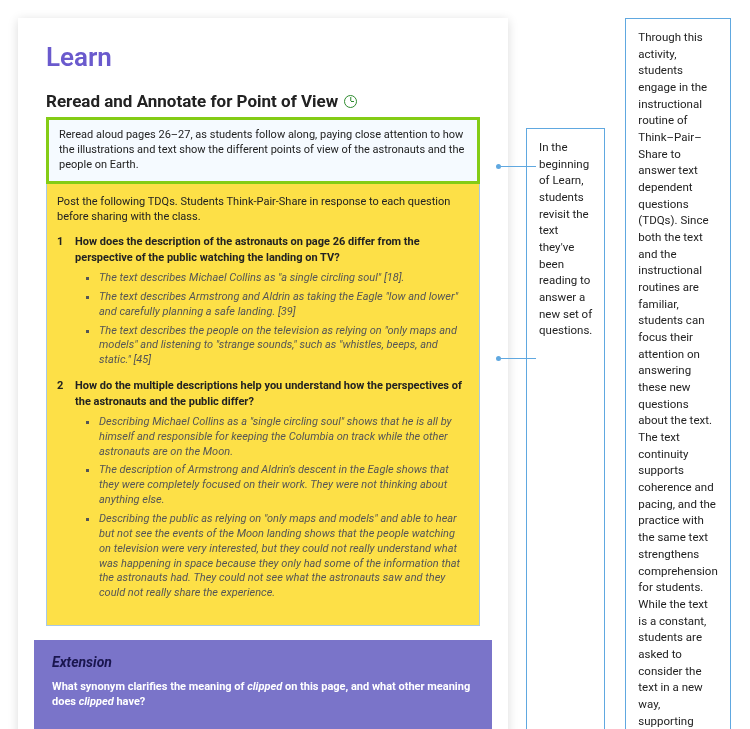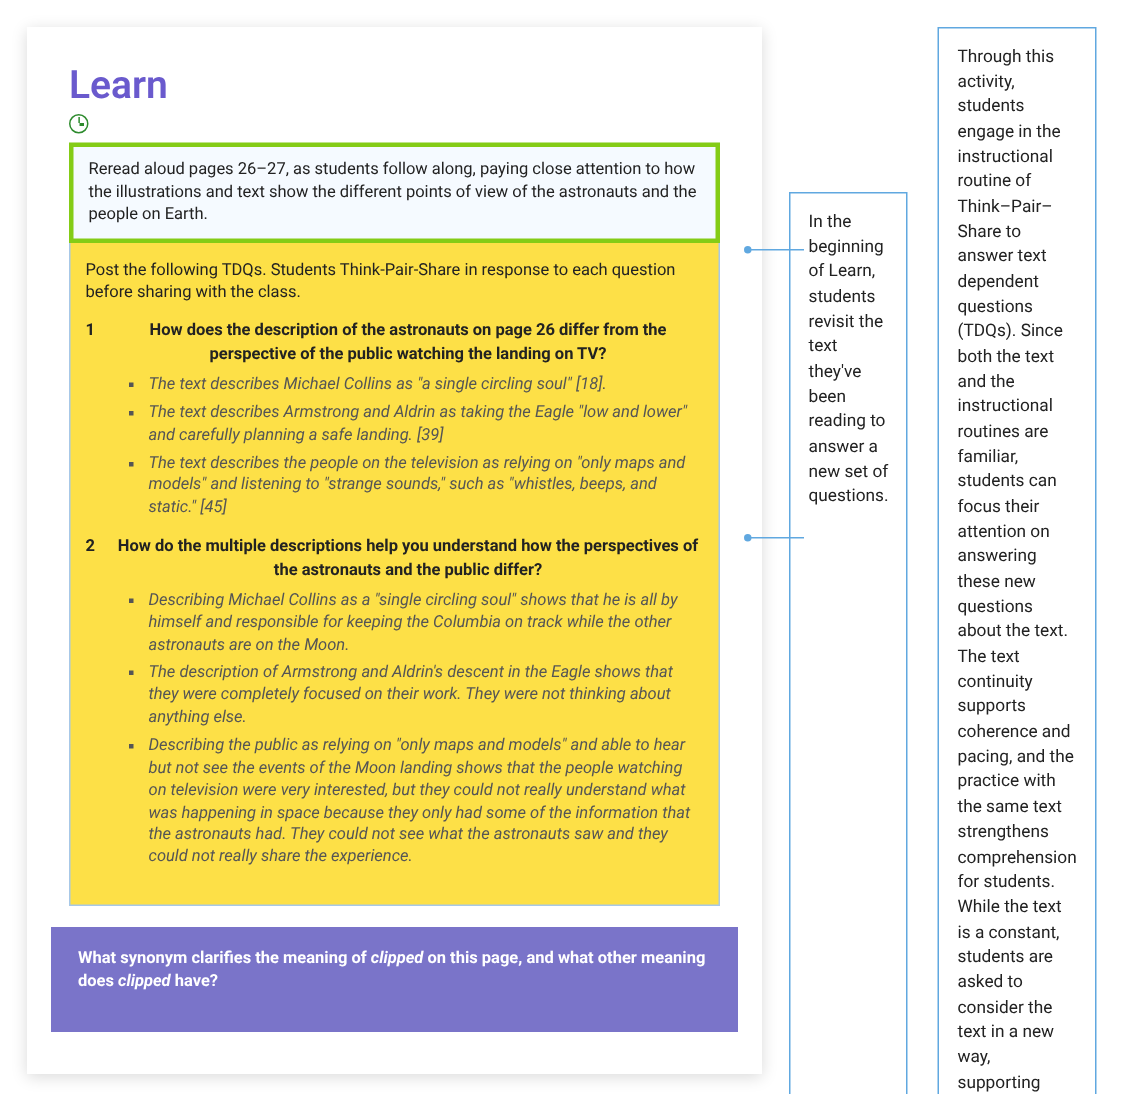--- a/index.html
+++ b/index.html
@@ -20,21 +20,21 @@
       width: 490px;
       background: #fff;
       box-shadow: 0 2px 10px rgba(0,0,0,0.15);
       padding: 24px 28px 28px 28px;
       position: relative;
     }
     .learn-heading {
       color: #6a5acd;
       font-size: 26px;
       font-weight: 600;
-      margin-bottom: 4px;
+      margin-bottom: 19px;
     }
     .lesson-title {
       font-size: 17px;
       font-weight: 700;
       margin-bottom: 6px;
       display: flex;
       align-items: center;
       gap: 6px;
     }
     .clock {
@@ -86,21 +86,21 @@
       margin-bottom:14px;
     }
     .tdq-intro { margin-bottom:10px; }
     .qlist { list-style:none; counter-reset:q; }
     .qlist > li { counter-increment:q; margin-bottom:10px; position:relative; padding-left:18px; }
     .qlist > li::before {
       content: counter(q);
       position:absolute; left:0; top:0;
       font-weight:700;
     }
-    .qtext { font-weight:700; margin-bottom:6px;text-align:center; }
+    .qtext { font-weight:700; margin-bottom:6px; }
     .bullets { list-style:square; padding-left:24px; }
     .bullets li { font-style:italic; color:#555; margin-bottom:4px; line-height:1.35; }
     .extension {
       background:#7a74c9;
       margin:0 -12px 0 -12px;
       padding:14px 18px 18px 18px;
       color:#fff;
     }
     .ext-title {
       font-style:italic;
@@ -146,20 +146,21 @@
   </style>
 </head>
 <body>
 
 <div class="wrap rel">
 
   <div class="page">
     <div class="learn-heading">Learn</div>
 
     <div class="lesson-title">
+      <span>Reread and Annotate for Point of View</span>
       <span class="clock"></span>
     </div>
 
 
     <div class="aloud-box">Reread aloud pages 26–27, as students follow along, paying close attention to how the illustrations and text show the different points of view of the astronauts and the people on Earth.</div>
 
     <div class="tdq-box">
       <div class="tdq-intro">Post the following TDQs. Students Think-Pair-Share in response to each question before sharing with the class.</div>
       <ol class="qlist">
         <li>
@@ -175,20 +176,21 @@
           <ul class="bullets">
             <li>Describing Michael Collins as a "single circling soul" shows that he is all by himself and responsible for keeping the Columbia on track while the other astronauts are on the Moon.</li>
             <li>The description of Armstrong and Aldrin's descent in the Eagle shows that they were completely focused on their work. They were not thinking about anything else.</li>
             <li>Describing the public as relying on "only maps and models" and able to hear but not see the events of the Moon landing shows that the people watching on television were very interested, but they could not really understand what was happening in space because they only had some of the information that the astronauts had. They could not see what the astronauts saw and they could not really share the experience.</li>
           </ul>
         </li>
       </ol>
     </div>
 
     <div class="extension">
+      <div class="ext-title">Extension</div>
       <div class="ext-q">
         <span>What synonym clarifies the meaning of </span><em>clipped</em><span> on this page, and what other meaning does </span><em>clipped</em><span> have?</span>
       </div>
 
     </div>
   </div>
 
   <div class="callouts">
     <div class="callout co1">In the beginning of Learn, students revisit the text they've been reading to answer a new set of questions.</div>
     <div class="callout">Through this activity, students engage in the instructional routine of Think–Pair–Share to answer text dependent questions (TDQs). Since both the text and the instructional routines are familiar, students can focus their attention on answering these new questions about the text. The text continuity supports coherence and pacing, and the practice with the same text strengthens comprehension for students. While the text is a constant, students are asked to consider the text in a new way, supporting long-term knowledge acquisition as they apply their knowledge of the moon landing to their understanding of the text.</div>

